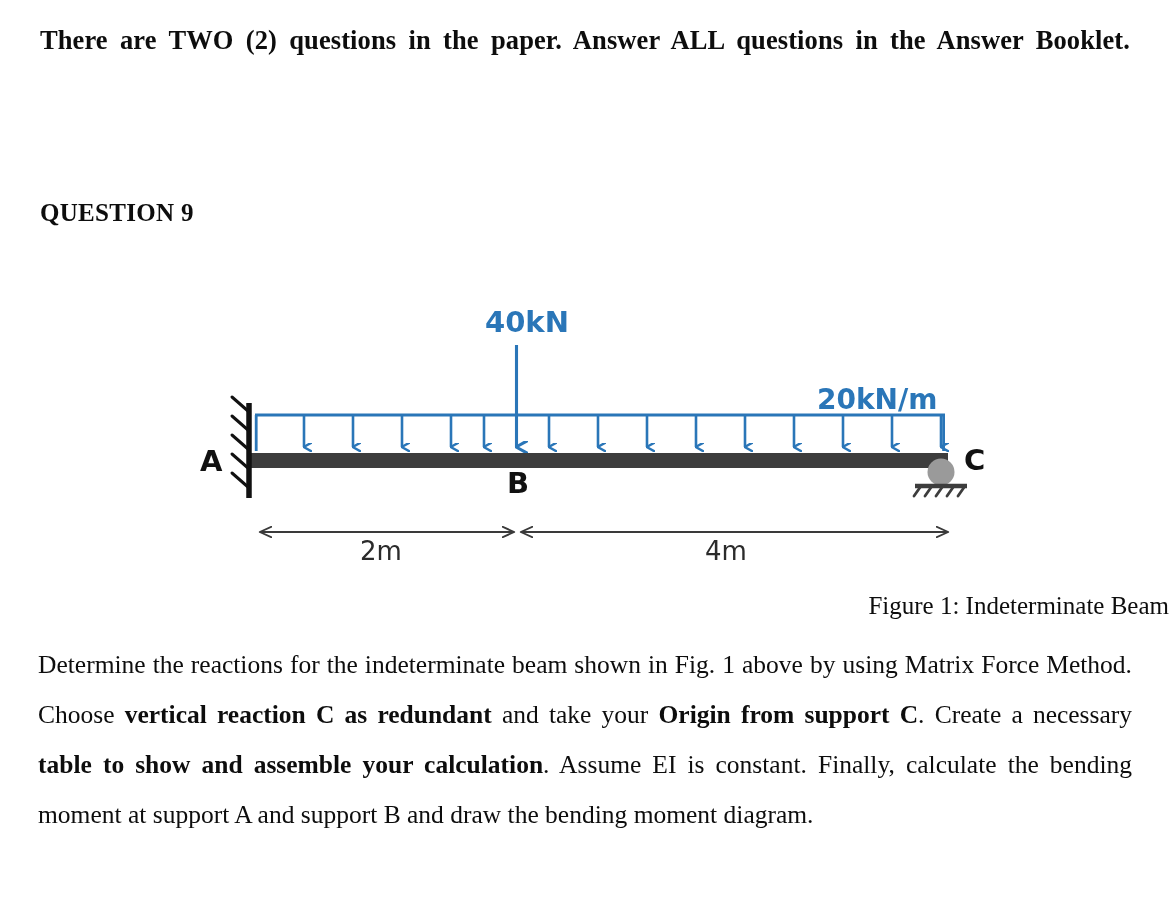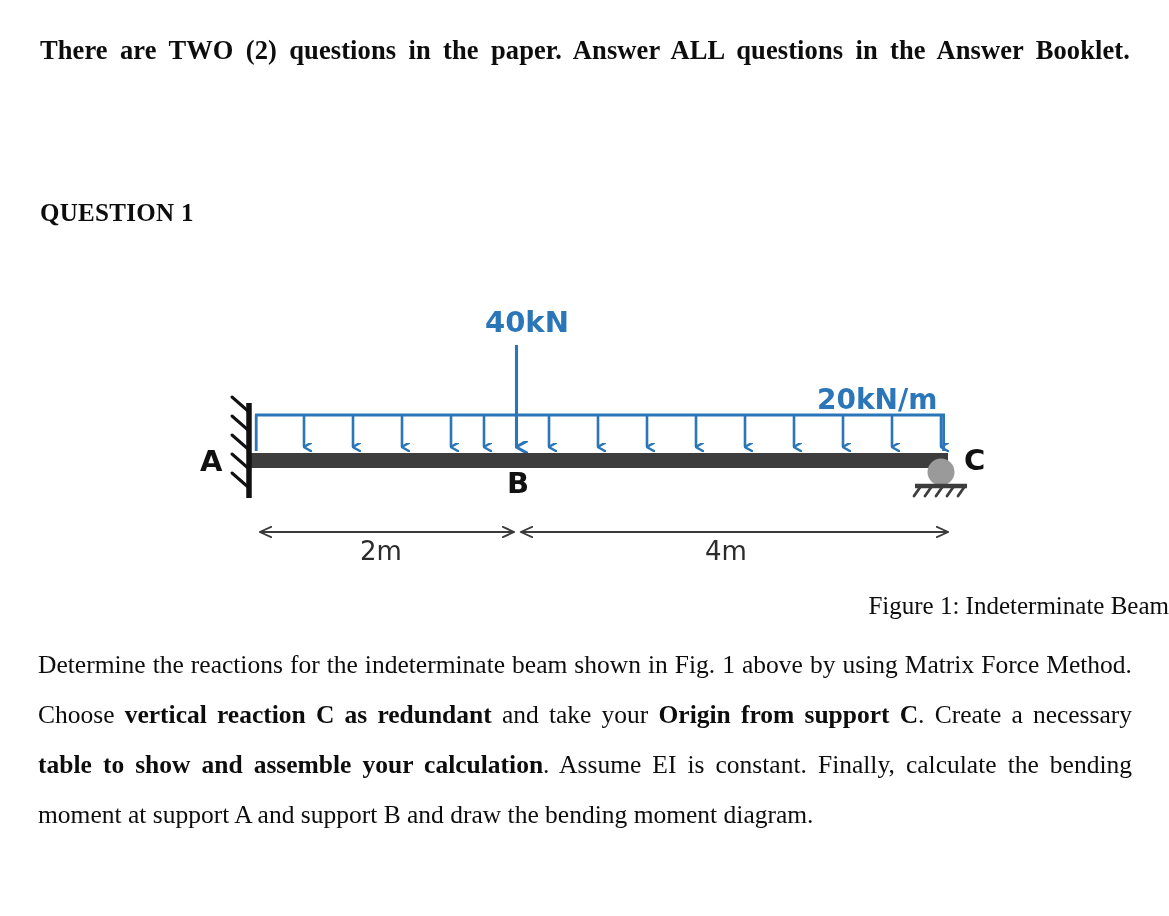--- a/index.html
+++ b/index.html
@@ -18,21 +18,21 @@
 
   .page {
     position: absolute;
     inset: 0;
   }
 
   
   .intro {
     position: absolute;
     left: 40px;
-    top: 32px;
+    top: 22px;
     width: 1090px;
     font-size: 26.5px;
     line-height: 1.42;
     font-weight: bold;
     text-align: justify;
     text-justify: inter-word;
     letter-spacing: 0.1px;
   }
   .intro::after {
     content: "";
@@ -97,21 +97,21 @@
     fill: #2b2b2b;
   }
 </style>
 </head>
 <body>
 
 <div class="page">
 
   <div class="intro">There are TWO (2) questions in the paper. Answer ALL questions in the Answer Booklet.</div>
 
-  <div class="q-heading">QUESTION 1</div>
+  <div class="q-heading">QUESTION 9</div>
 
   <div class="figure">
     <svg width="1169" height="330" viewBox="0 0 1169 330" xmlns="http://www.w3.org/2000/svg">
       <defs>
         <marker id="blueArrow" markerWidth="9" markerHeight="9" refX="4.5" refY="7.6" orient="auto" markerUnits="userSpaceOnUse">
           <path d="M0.4,0.6 L4.5,7.9 L8.6,0.6" fill="none" stroke="#2a76b8" stroke-width="2.4" stroke-linecap="round" stroke-linejoin="round"></path>
         </marker>
         <marker id="blueArrowBig" markerWidth="13" markerHeight="13" refX="6.5" refY="11" orient="auto" markerUnits="userSpaceOnUse">
           <path d="M0.6,0.8 L6.5,11.4 L12.4,0.8" fill="none" stroke="#2a76b8" stroke-width="3.1" stroke-linecap="round" stroke-linejoin="round"></path>
         </marker>

